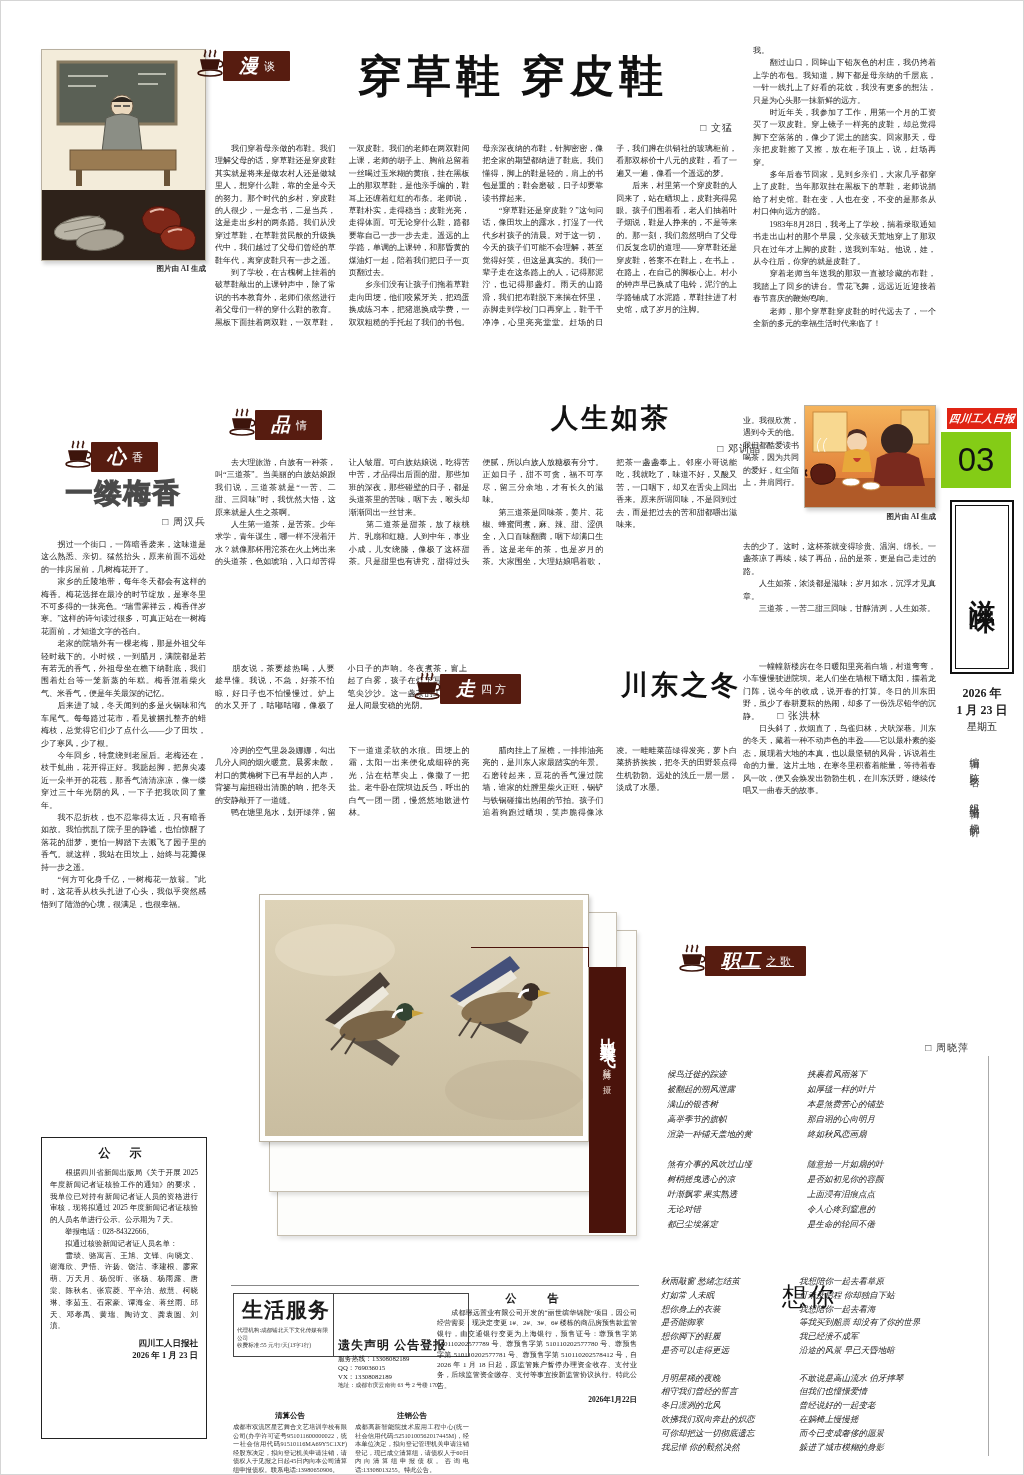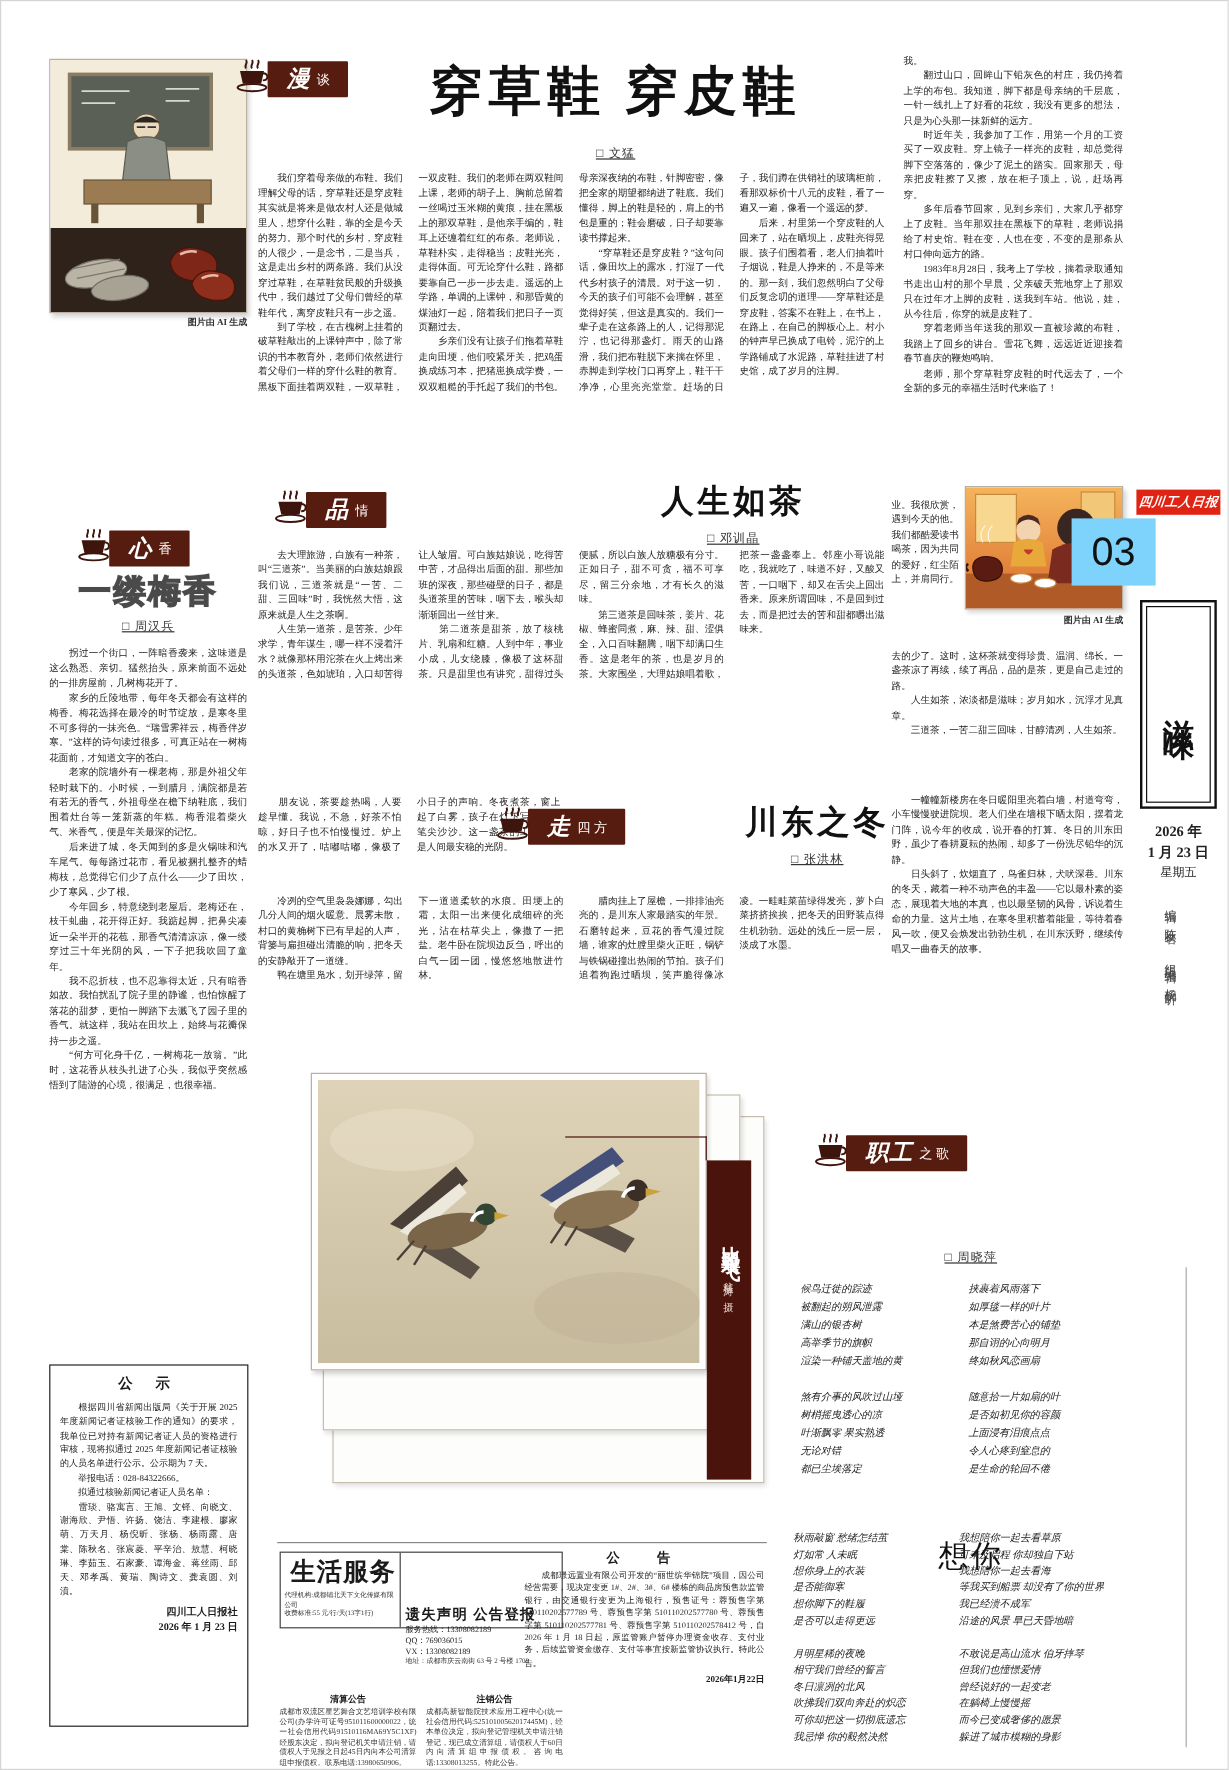--- a/index.html
+++ b/index.html
@@ -11,22 +11,22 @@
   .just { text-align:justify; text-justify:inter-ideograph; }
   .body-txt { font-size:8px; line-height:12.4px; color:#222; }
   .cols4 { column-count:4; column-gap:13px; }
   .cols2 { column-count:2; column-gap:13px; }
   .badge { position:absolute; background:#571c10; color:#fff; height:30px;
            display:flex; align-items:center; padding:0 12px 0 16px; border-radius:1px; }
   .badge .b-main { font-size:19px; font-weight:bold; font-style:italic; letter-spacing:1px; }
   .badge .b-sub  { font-size:11px; margin-left:5px; letter-spacing:3px; }
   .cup { position:absolute; z-index:3; }
   .headline { font-weight:bold; letter-spacing:5px; text-align:center; color:#111; }
-  .byline { text-align:center; font-size:10px; color:#333; letter-spacing:1px;
-            font-family:"Liberation Sans", sans-serif;text-decoration:underline; }
+  .byline { text-align:right; font-size:10px; color:#333; letter-spacing:1px;
+            font-family:"Liberation Sans", sans-serif; }
   .sans { font-family:"Liberation Sans", sans-serif; }
   .outline-title { font-family:"Liberation Sans", sans-serif; font-weight:bold;
                    color:#fff; -webkit-text-stroke:1.2px #4a4a4a; text-shadow:0 0 1px #777; }
   .poem { font-style:italic; font-size:8.5px; color:#222; }
   .imgbox { border:1px solid #b8b0a0; background:#fff; box-shadow:2px 3px 4px rgba(0,0,0,.18); }
   .frame { background:#fdfdfb; border:1px solid #c5beb0; box-shadow:2px 3px 4px rgba(0,0,0,.12); }
   .tiny { font-size:6.3px; line-height:8.6px; color:#333; }
   .tiny-h { font-size:7.5px; font-weight:bold; text-align:center; margin-bottom:2px; }
   .vtext { writing-mode:vertical-rl; text-orientation:upright; }
   .rule { background:#888; }
@@ -234,21 +234,21 @@
   </div>
 
   <svg class="cup abs" style="left:676px;top:941px;" width="34" height="32" viewBox="0 0 34 32">
     <g stroke="#3d150c" fill="none" stroke-width="1.6">
       <path d="M10 10 c-2 -3 2 -4 0 -7 M15 10 c-2 -3 2 -4 0 -7 M20 10 c-2 -3 2 -4 0 -7"></path>
       <path d="M6 13 h18 l-2 9 h-14 z" fill="#3d150c"></path>
       <path d="M24 14 c5 0 5 6 0 6"></path>
       <ellipse cx="15" cy="26" rx="12" ry="3"></ellipse>
     </g>
   </svg>
-  <div class="badge" style="left:704px;top:945px;">
+  <div class="badge" style="left:704px;top:945px;text-decoration:underline;">
     <span class="b-main">职工</span>
     <span class="b-sub">之歌</span>
   </div>
   <div class="abs byline" style="left:648px;top:1040px;width:320px;">□ 周晓萍</div>
   <div class="abs poem pre" style="left:666px;top:1066px;width:138px;line-height:15px;">候鸟迁徙的踪迹
 被翻起的朔风泄露
 满山的银杏树
 高举季节的旗帜
 渲染一种铺天盖地的黄
 
@@ -326,21 +326,21 @@
 
   <div class="abs" style="left:436px;top:1290px;width:200px;height:174px;">
     <div style="text-align:center;font-size:11px;font-weight:bold;letter-spacing:10px;">公　告</div>
     <div class="just pre" style="font-size:7px;line-height:10.4px;color:#222;margin-top:2px;">　　成都璟远置业有限公司开发的“丽世缤华锦院”项目，因公司经营需要，现决定变更 1#、2#、3#、6# 楼栋的商品房预售款监管银行，由交通银行变更为上海银行，预售证号：蓉预售字第 510110202577789 号、蓉预售字第 510110202577780 号、蓉预售字第 510110202577781 号、蓉预售字第 510110202578412 号，自 2026 年 1 月 18 日起，原监管账户暂停办理资金收存、支付业务，后续监管资金缴存、支付等事宜按新监管协议执行。特此公告。</div>
     <div style="text-align:right;font-size:7.5px;font-weight:bold;margin-top:4px;">2026年1月22日</div>
   </div>
 
   <div class="abs" style="left:946px;top:407px;width:70px;height:21px;background:#e02414;display:flex;align-items:center;justify-content:center;">
     <span style="color:#fff;font-size:10.5px;font-weight:bold;font-style:italic;letter-spacing:0.5px;transform:skewX(-6deg);">四川工人日报</span>
   </div>
-  <div class="abs sans" style="left:892px;top:431px;width:70px;height:56px;background:#7dd3fc;display:flex;align-items:center;justify-content:center;font-size:33px;color:#111;">03</div>
+  <div class="abs sans" style="left:940px;top:431px;width:70px;height:56px;background:#84cc16;display:flex;align-items:center;justify-content:center;font-size:33px;color:#111;">03</div>
   <div class="abs" style="left:949px;top:499px;width:64px;height:174px;border:2px solid #111;padding:3px;">
     <div style="width:100%;height:100%;border:1px solid #111;display:flex;align-items:center;justify-content:center;">
       <span class="vtext" style="font-size:26px;font-weight:bold;letter-spacing:8px;color:#111;">滋味</span>
     </div>
   </div>
   <div class="abs" style="left:942px;top:684px;width:78px;text-align:center;color:#222;">
     <div style="font-size:12px;font-weight:bold;">2026 年</div>
     <div style="font-size:12px;font-weight:bold;">1 月 23 日</div>
     <div style="font-size:10px;margin-top:1px;">星期五</div>
   </div>

